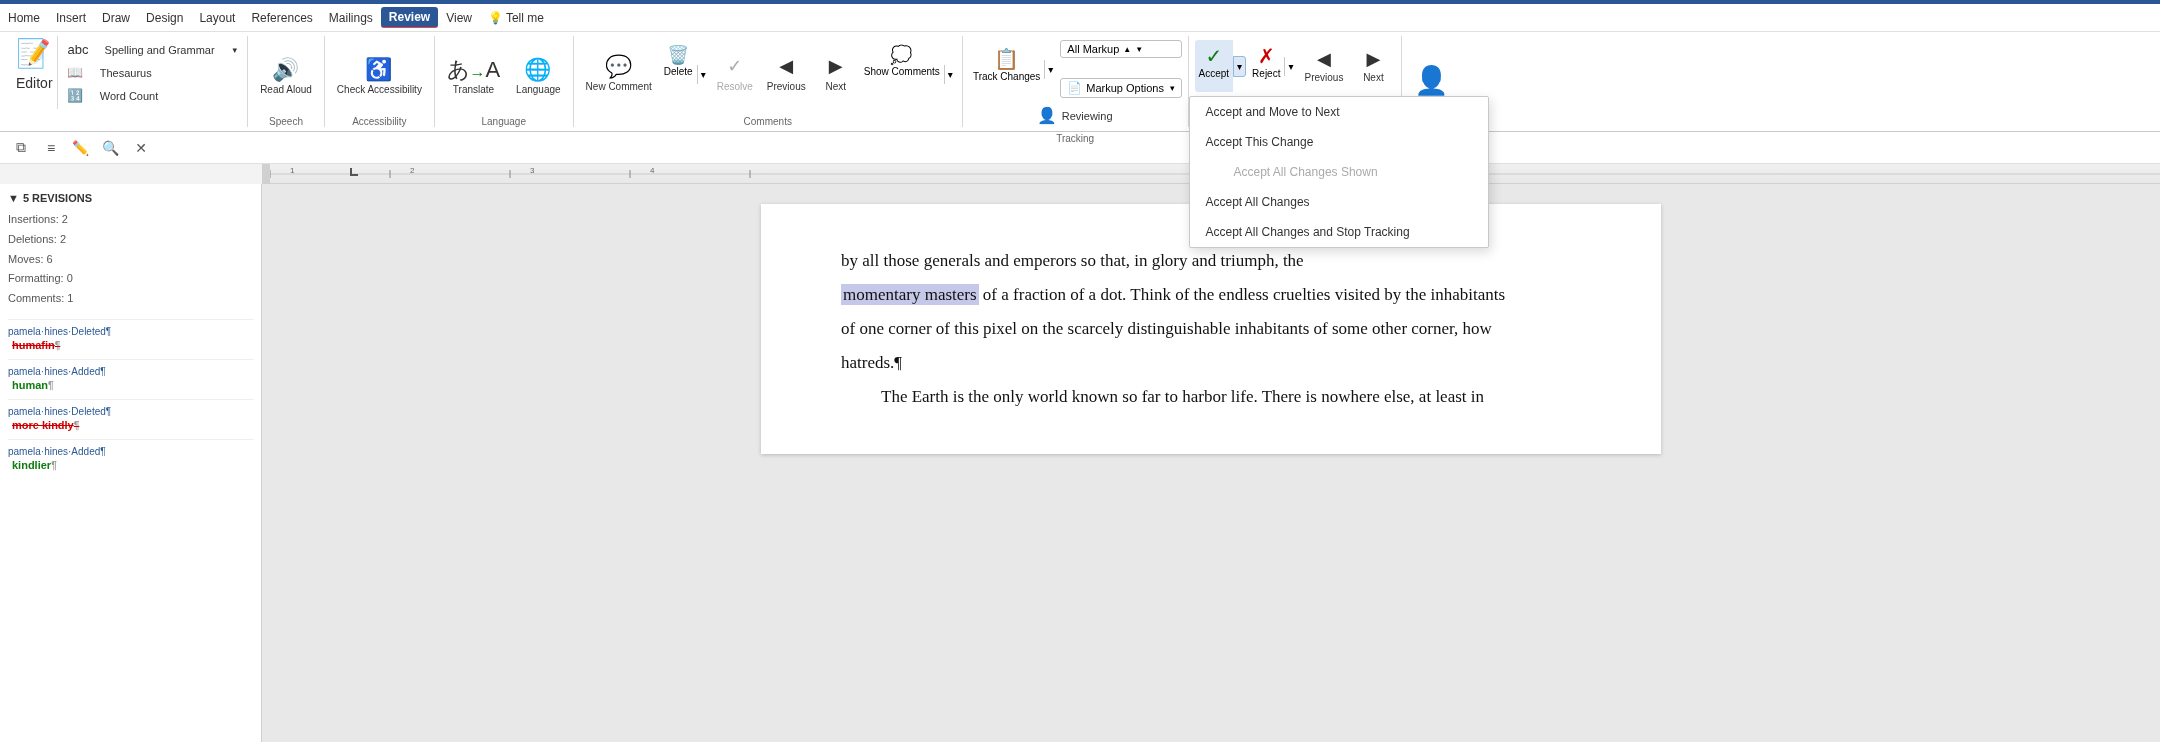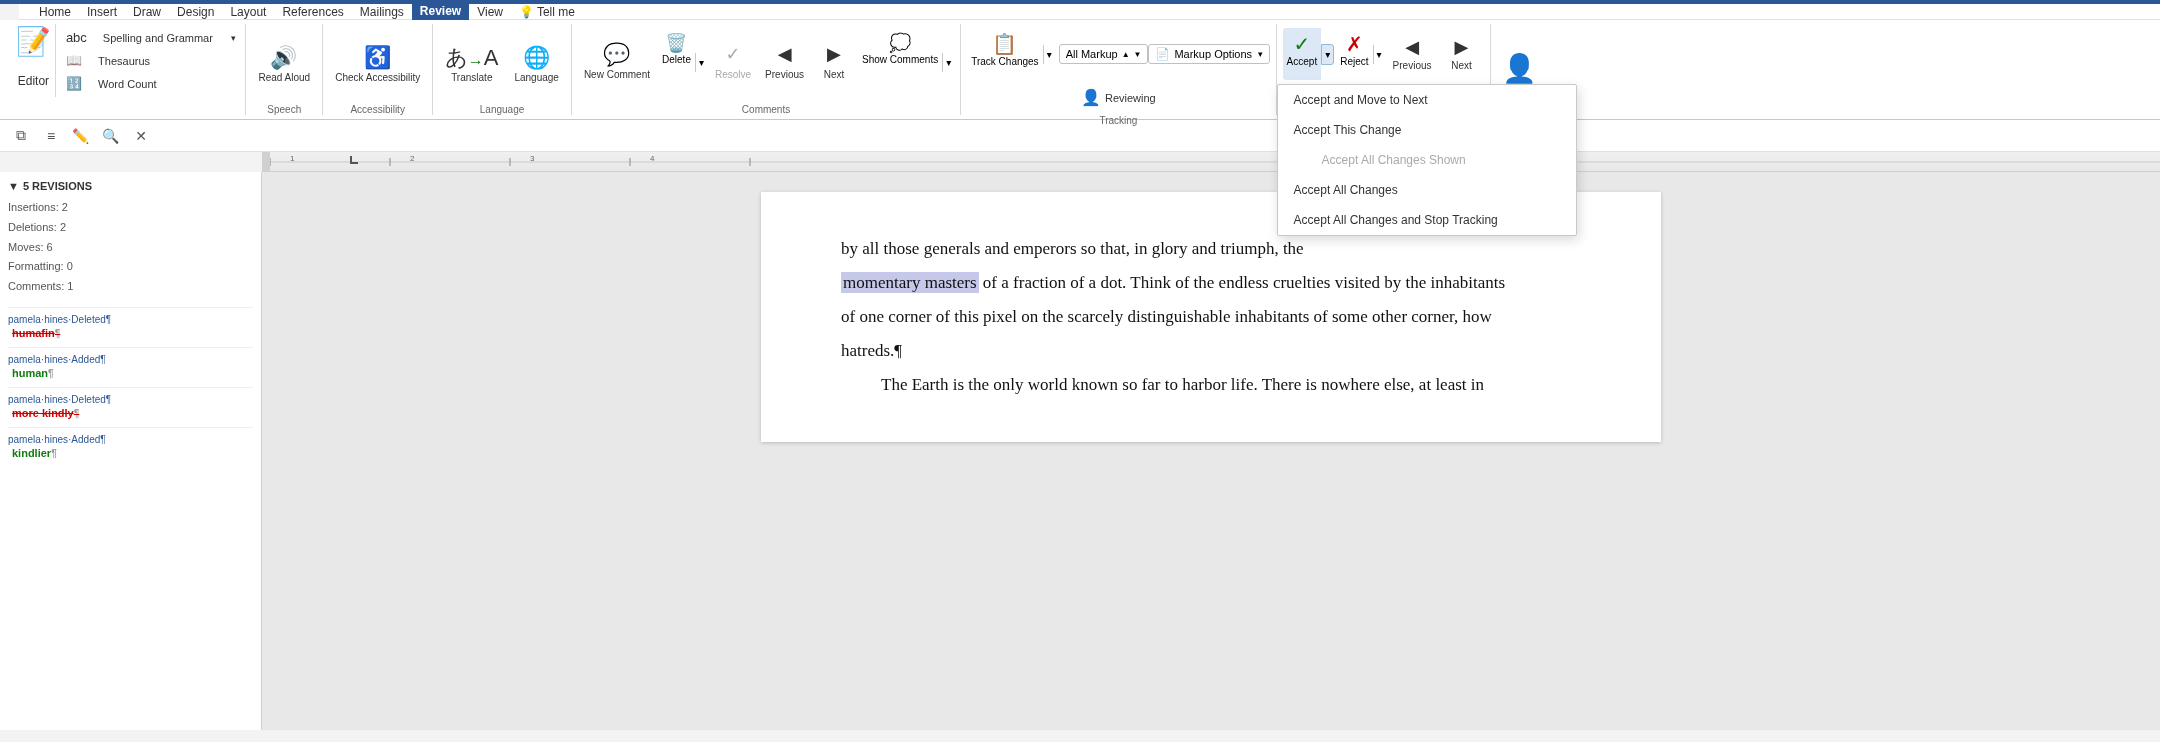--- a/index.html
+++ b/index.html
@@ -10,24 +10,23 @@
       height: 4px;
       background: #2b5797;
       width: 100%;
     }
 
     
     .menu-bar {
       display: flex;
       align-items: center;
       background: #fff;
-      padding: 2px 12px;
+      padding: 2px 0;
       border-bottom: 1px solid #e0e0e0;
-      height: 16px;
-      margin-left: 19px;
+      height: 28px;
     }
     .menu-item {
       padding: 3px 8px;
       font-size: 12px;
       cursor: pointer;
       border-radius: 3px;
       color: #333;
     }
     .menu-item.active {
       color: #fff;
@@ -305,21 +304,21 @@
     <span>💡</span>
     Tell me
   </span>
 </div>
 
 <div class="ribbon">
 
   <div class="ribbon-group" style="flex-direction: row; align-items: flex-start; gap: 0;">
     <div class="editor-main">
       <div style="font-size: 28px; line-height:1;">📝</div>
-      <div style="font-size:12px; color:#333; margin-top:18px;">Editor</div>
+      <div style="font-size:14px; color:#333; margin-top:7px;">Editor</div>
     </div>
     <div style="display:flex; flex-direction:column; justify-content:center; gap:4px; padding: 4px 0; border-left: 1px solid #d8d8d8; padding-left: 6px;">
       <div class="editor-row">
         <span style="font-size:13px;">abc</span>
         <span>Spelling and Grammar</span>
         <span class="dropdown-arrow">▾</span>
       </div>
       <div class="editor-row">
         <span style="font-size:13px;">📖</span>
         <span>Thesaurus</span>
@@ -405,21 +404,21 @@
   <div class="ribbon-group" style="align-items:center; justify-content:space-between;">
     <div style="display:flex; flex-direction:column; gap:4px; flex:1; padding-top:4px;">
       <div style="display:flex; align-items:center; gap:4px;">
         <div class="split-btn">
           <div class="split-btn-main" style="flex-direction:column; align-items:center; font-size:10px; min-height:52px;">
             <div style="font-size:20px;">📋</div>
             <div>Track Changes</div>
           </div>
           <div class="split-btn-arrow">▾</div>
         </div>
-        <div style="display:flex; flex-direction:row; gap:0;">
+        <div style="display:flex; flex-direction:column; gap:20px;">
           <div class="markup-select">
             <span>All Markup</span>
             <span style="font-size:8px;">▲</span>
             <span style="font-size:8px;">▼</span>
           </div>
           <div class="markup-select">
             <span style="font-size:12px;">📄</span>
             <span>Markup Options</span>
             <span class="dropdown-arrow">▾</span>
           </div>

